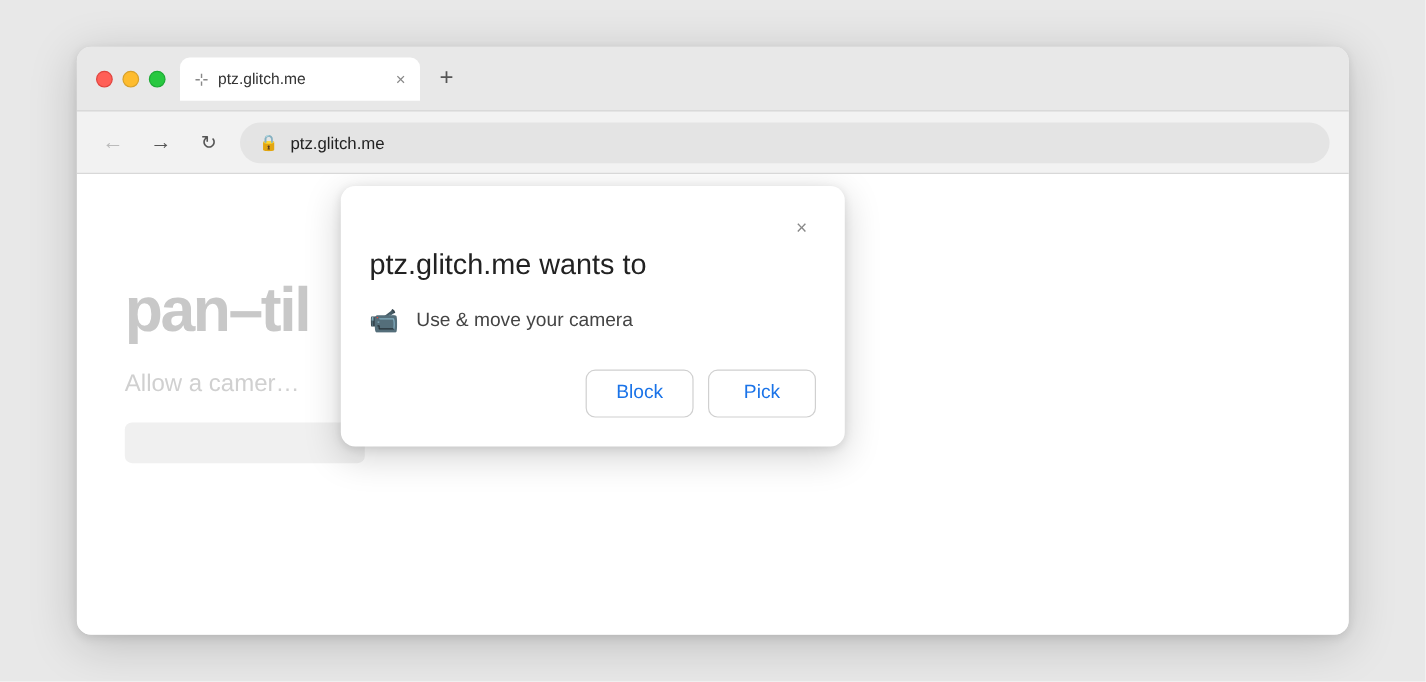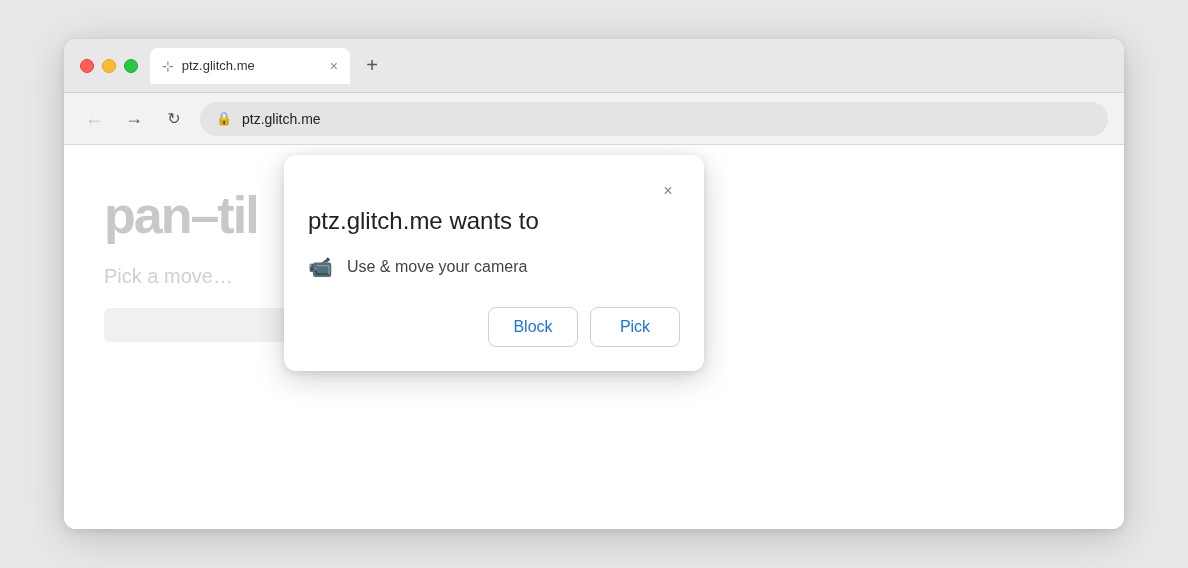--- a/index.html
+++ b/index.html
@@ -178,20 +178,21 @@
       position: absolute;
       top: 40px;
       left: 40px;
     }
 
     .page-heading {
       font-size: 52px;
       font-weight: 700;
       color: #c8c8c8;
       letter-spacing: -2px;
+      margin-top: 44px;
     }
 
     .page-subtext {
       font-size: 20px;
       color: #d0d0d0;
       margin-top: 20px;
     }
 
     .page-input-mock {
       margin-top: 20px;
@@ -317,21 +318,21 @@
       <div class="lock-icon-wrapper">
         <span class="lock-icon">🔒</span>
       </div>
       <span class="url-text">ptz.glitch.me</span>
     </div>
   </div>
 
   <div class="page-content">
     <div class="page-bg-text">
       <div class="page-heading">pan–til</div>
-      <div class="page-subtext">Pick a move…</div>
+      <div class="page-subtext">Allow a camer…</div>
       <div class="page-input-mock"></div>
     </div>
 
     <div class="dialog-overlay">
       <div class="permission-dialog">
         <div class="dialog-close-row">
           <div class="dialog-close-btn">×</div>
         </div>
 
         <div class="dialog-title">ptz.glitch.me wants to</div>

